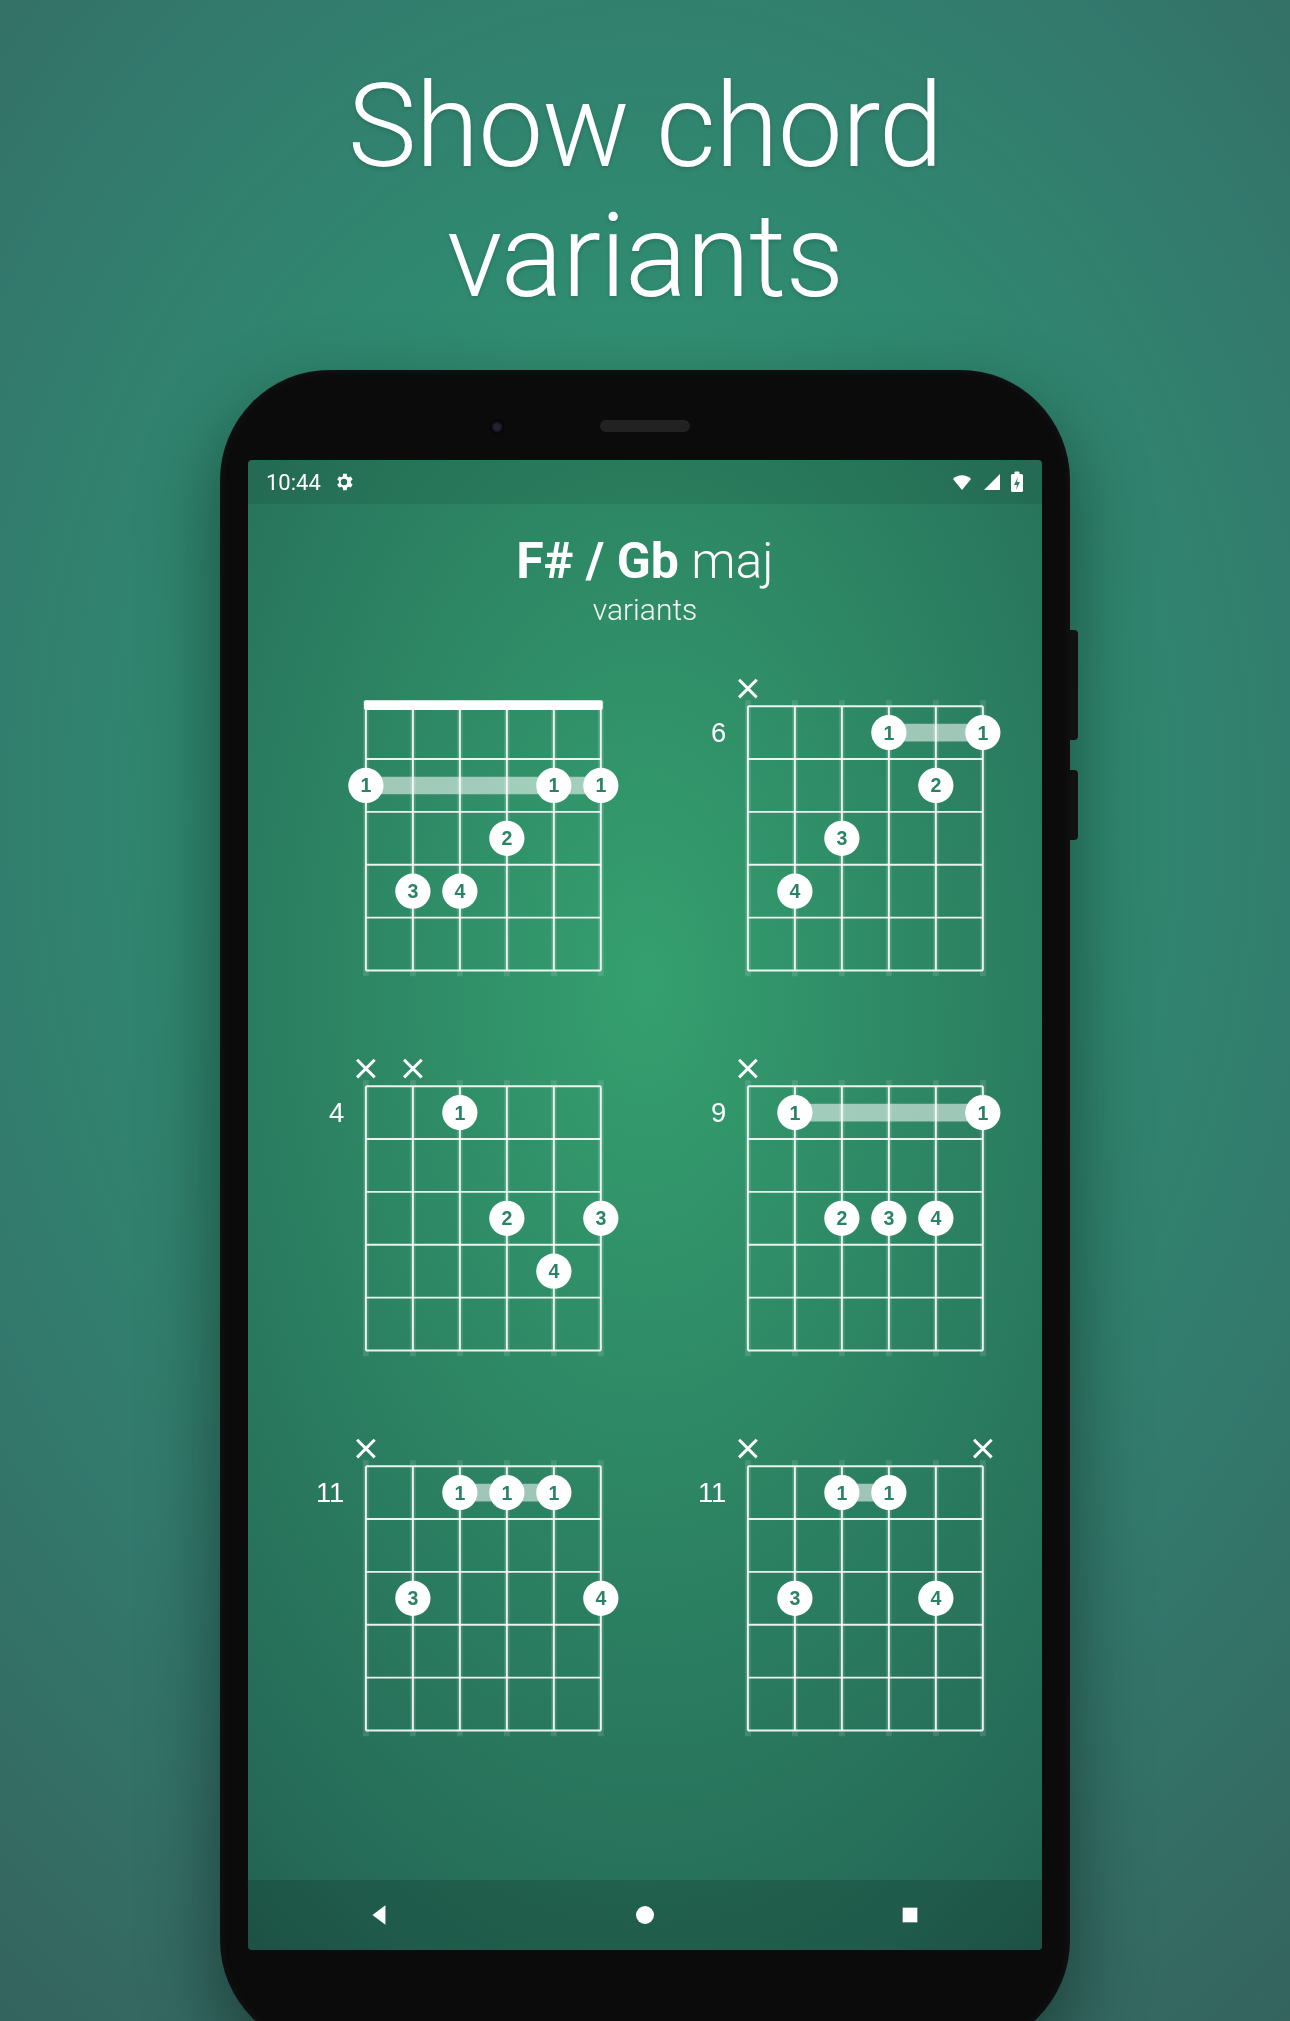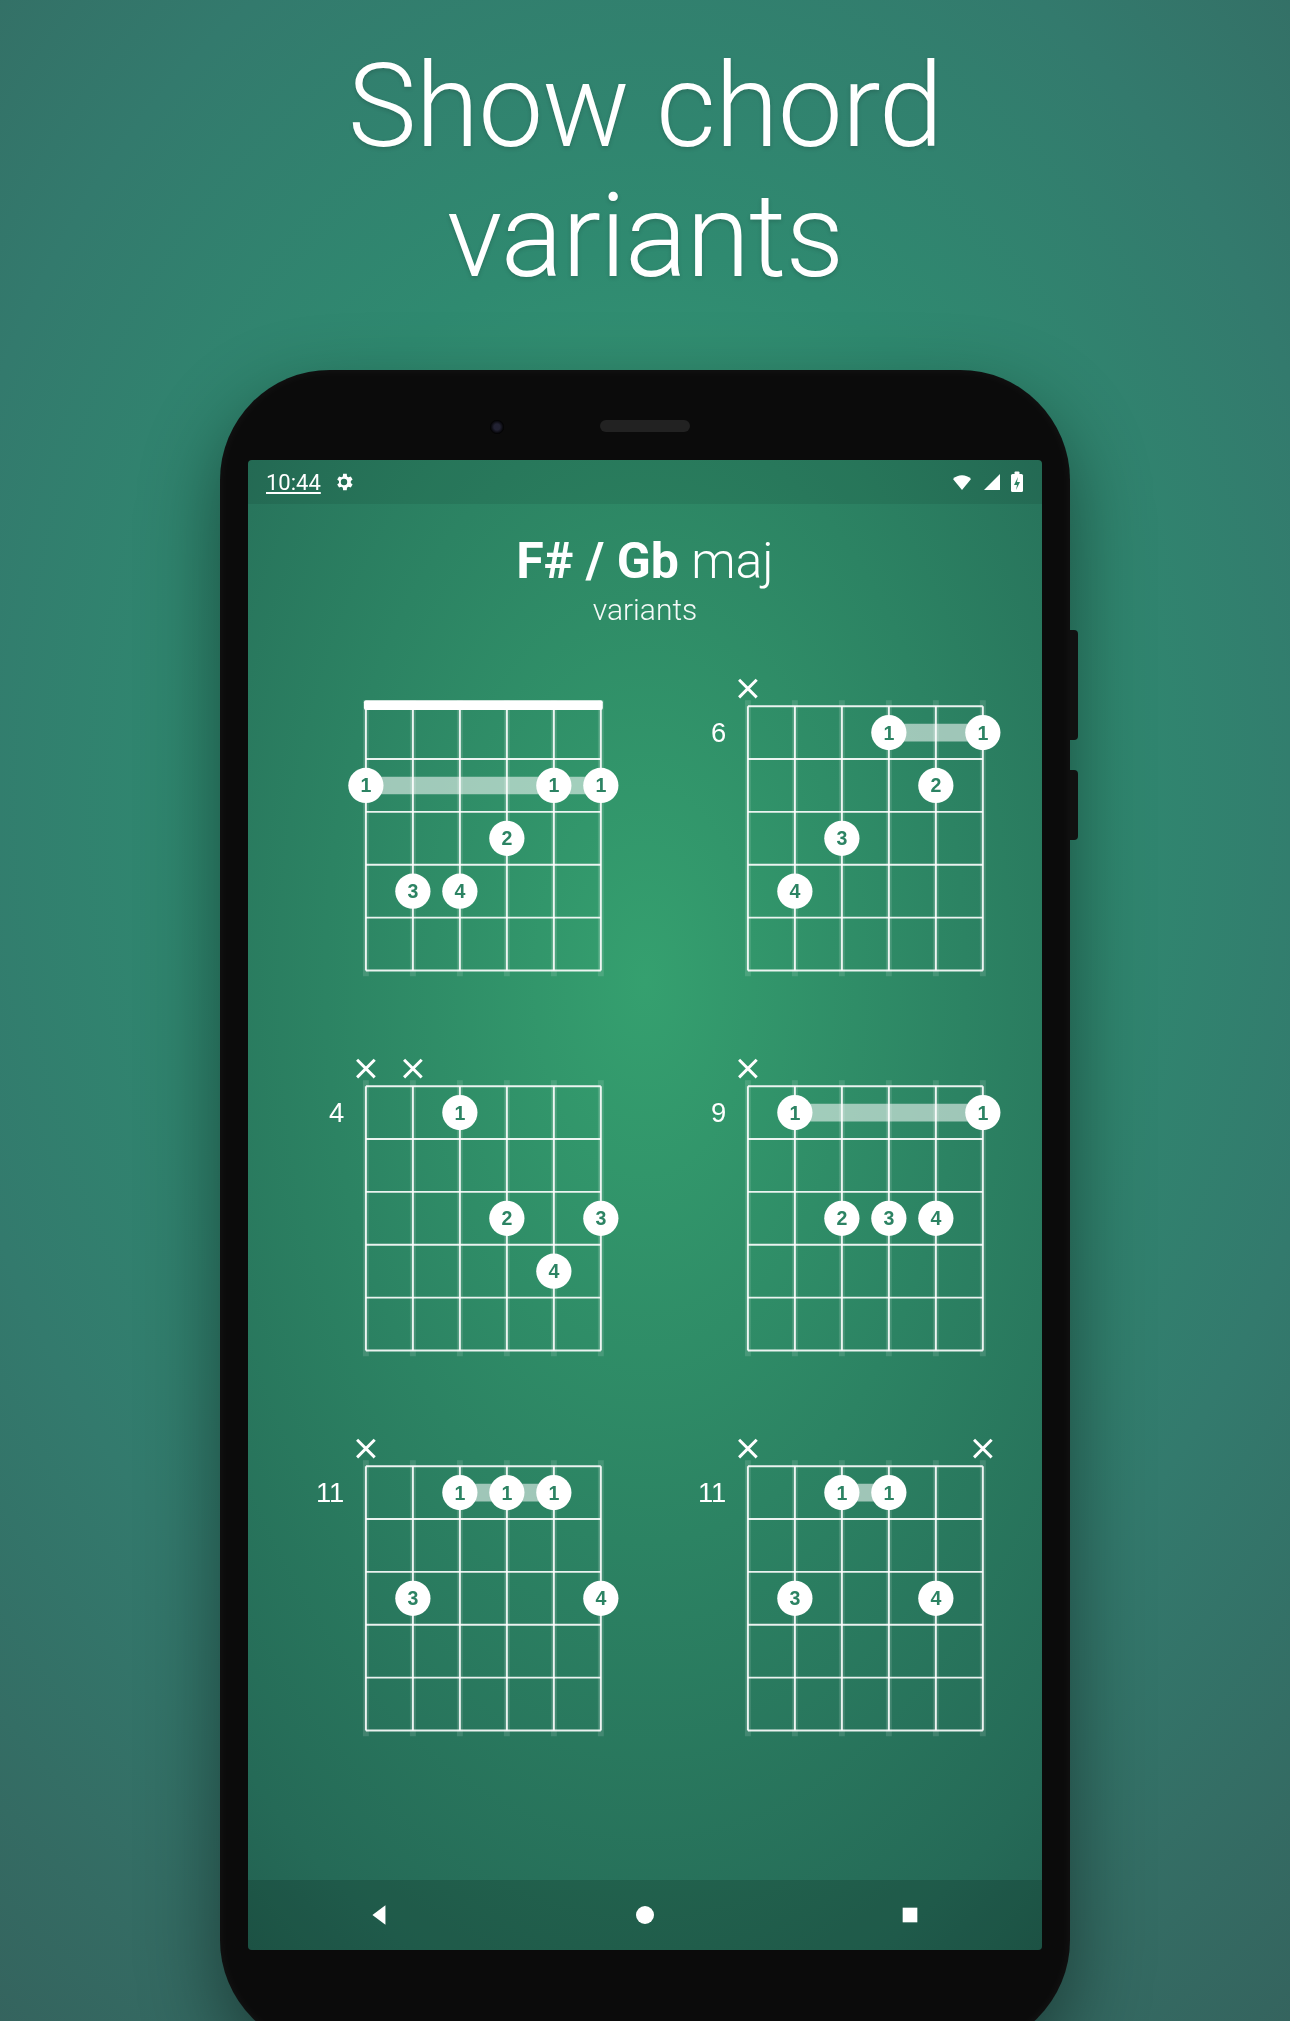--- a/index.html
+++ b/index.html
@@ -8,21 +8,21 @@
     background: radial-gradient(ellipse 1200px 1600px at 50% 40%, #3da47a 0%, #2f8a70 35%, #337a6d 60%, #355f5b 100%);
     font-family: -apple-system, BlinkMacSystemFont, "Segoe UI", Roboto, Helvetica, Arial, sans-serif;
     position: relative;
   }
   .hero-title {
     color: #fff;
     font-size: 116px;
     font-weight: 300;
     text-align: center;
     line-height: 1.12;
-    padding-top: 42px;
+    padding-top: 62px;
     text-shadow: 0 2px 4px rgba(0,0,0,0.15);
     letter-spacing: -1px;
   }
   .phone {
     position: absolute;
     left: 50%;
     top: 370px;
     transform: translateX(-50%);
     width: 850px;
     height: 1680px;
@@ -54,21 +54,21 @@
     width:100%; height:100%;
     background: radial-gradient(ellipse 800px 1400px at 50% 35%, #35a06f 0%, #2c8363 40%, #256a57 75%, #1e5348 100%);
     position:relative;
     overflow:hidden;
     border-radius:4px;
   }
   .status {
     height:44px; display:flex; align-items:center; justify-content:space-between;
     padding:0 18px; color:#fff; font-size:22px; background:rgba(0,0,0,0.08);
   }
-  .status .left { display:flex; gap:12px; align-items:center;text-decoration:underline; }
+  .status .left { display:flex; gap:12px; align-items:center; }
   .status .right { display:flex; gap:8px; align-items:center; }
   .gear-icon svg, .wifi-icon svg, .cell-icon svg, .batt-icon svg { display:block; }
   .heading {
     text-align:center; color:#fff; margin-top:28px;
   }
   .heading .chordname { font-size:50px; font-weight:300; }
   .heading .chordname b { font-weight:700;margin-top:24px; }
   .heading .sub { font-size:30px; font-weight:300; opacity:0.95; margin-top:2px; }
   .grid {
     display:grid; grid-template-columns:1fr 1fr; gap:50px 10px;

